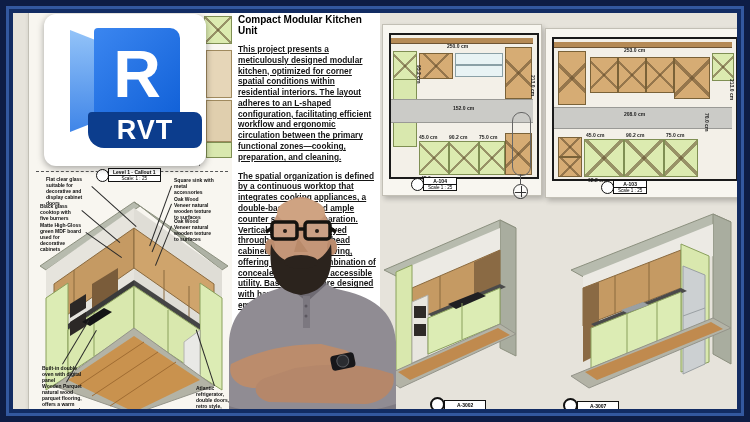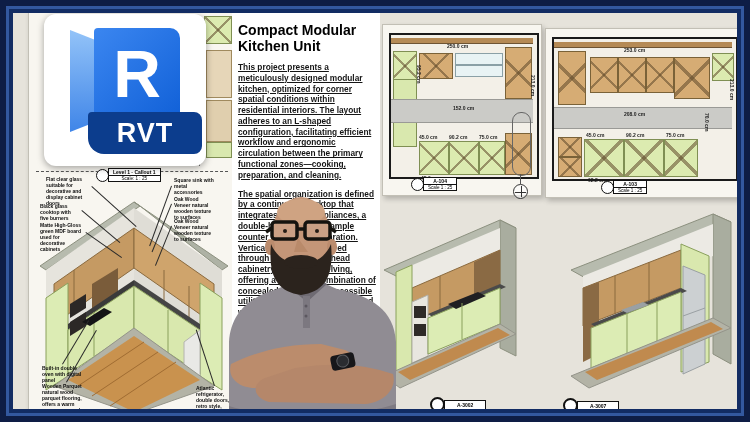--- a/index.html
+++ b/index.html
@@ -15,27 +15,27 @@
   
   #logo-card{position:absolute;left:44px;top:14px;width:162px;height:152px;background:#fff;
              border-radius:12px;box-shadow:0 2px 7px rgba(0,0,0,.35);z-index:8;}
   .cube-flap{position:absolute;left:26px;top:16px;width:26px;height:102px;
              background:linear-gradient(180deg,#93c3f8,#3f85e8);
              clip-path:polygon(0 0,100% 10%,100% 90%,0 100%);}
   .cube-front{position:absolute;left:50px;top:14px;width:86px;height:102px;
               background:linear-gradient(135deg,#3b86f0,#0e5ed6);
               border-radius:4px 10px 2px 2px;display:flex;align-items:center;justify-content:center;}
   .cube-front span{color:#fff;font-size:66px;font-weight:bold;line-height:1;margin-top:-10px;}
-  .cube-ribbon{position:absolute;left:44px;top:98px;width:114px;height:42px;background:#0c3d8d;
+  .cube-ribbon{position:absolute;left:44px;top:98px;width:114px;height:36px;background:#0c3d8d;
                border-radius:4px 8px 8px 16px;display:flex;align-items:center;justify-content:center;}
   .cube-ribbon span{color:#fff;font-size:27px;font-weight:bold;letter-spacing:1px;}
   
   #article{position:absolute;left:232px;top:10px;width:148px;height:402px;background:#ffffff;z-index:10;
            padding:4px 4px 0 6px;box-sizing:border-box;}
-  #article h1{font-size:14px;margin:8px 0 8px 0;color:#000;}
+  #article h1{font-size:10px;margin:0 0 8px 0;color:#000;}
   #article p{font-size:8.3px;font-weight:700;color:#151515;line-height:1.3;margin:0 0 8px 0;text-decoration:underline;}
   
   .xbox{position:absolute;border:1px solid #7a6238;background-color:#d6ac74;
         background-image:linear-gradient(45deg,transparent 47%,rgba(96,74,43,.55) 47%,rgba(96,74,43,.55) 53%,transparent 53%),
                          linear-gradient(135deg,transparent 47%,rgba(96,74,43,.55) 47%,rgba(96,74,43,.55) 53%,transparent 53%);}
   .xbox.green{background-color:#dcebb0;border-color:#7f8f53;}
   .plain-green{position:absolute;background:#d9e8ae;border:1px solid #7f8f53;}
   .glass{position:absolute;background:#e8f3f4;border:1px solid #8aa0a6;}
   .grayband{position:absolute;background:#cbcbc7;border-top:1px solid #9a9a96;border-bottom:1px solid #9a9a96;}
   .woodband{position:absolute;background:#b58a55;border-bottom:1px solid #6e5433;}

